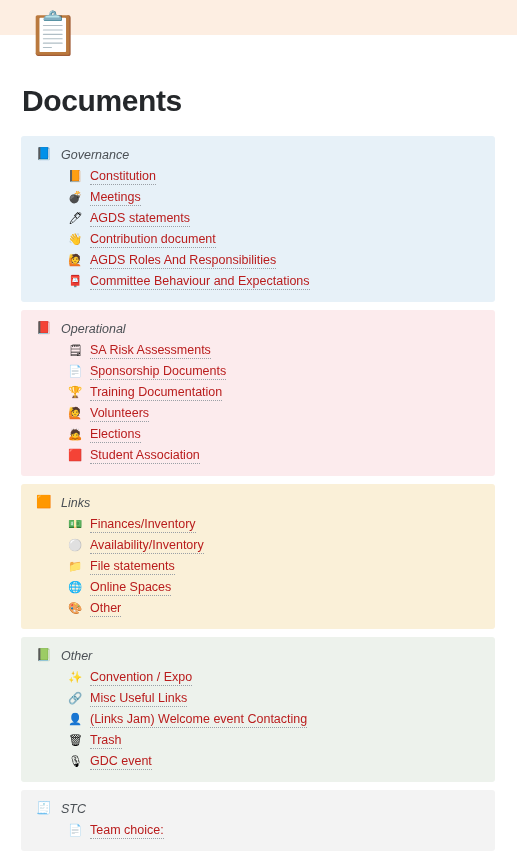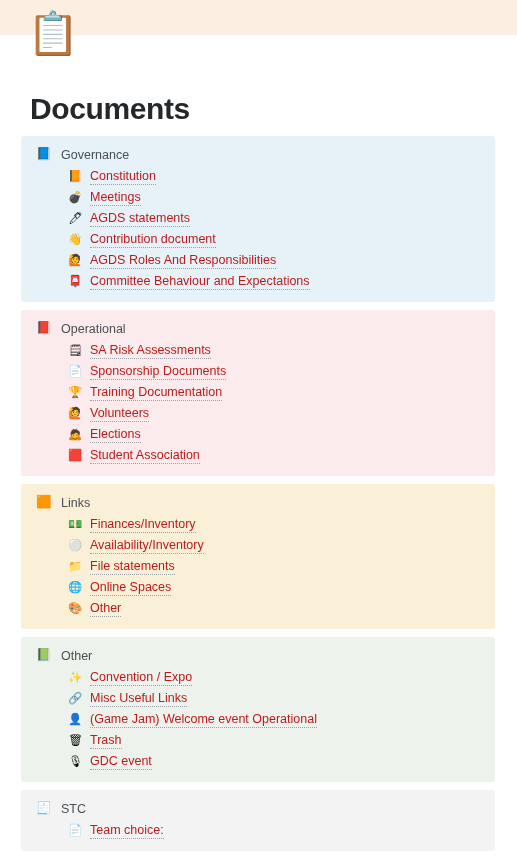--- a/index.html
+++ b/index.html
@@ -34,21 +34,21 @@
     text-align: center;
     z-index: 5;
     user-select: none;
   }
 
   
   .page-title {
     position: absolute;
     top: 84px;
     left: 22px;
-    margin: 8px;
+    margin: 0;
     font-size: 30px;
     font-weight: bold;
     letter-spacing: -0.4px;
     color: #25282b;
     font-family: "Liberation Sans", sans-serif;
   }
 
   
   .sections {
     position: absolute;
@@ -84,20 +84,21 @@
     align-items: center;
     justify-content: center;
     font-size: 12.5px;
     line-height: 1;
   }
   .section-head .lbl {
     font-size: 12.5px;
     color: #4a4f54;
     white-space: nowrap;
     font-family: "Liberation Sans", sans-serif;
+    font-style: italic;
   }
 
   .doc-row {
     display: flex;
     align-items: center;
     height: 21px;
     padding-left: 47px;
   }
   .doc-row .ic {
     width: 15px;
@@ -224,21 +225,21 @@
       <div class="doc-row">
         <span class="ic">✨</span>
         <span class="lbl">Convention / Expo</span>
       </div>
       <div class="doc-row">
         <span class="ic">🔗</span>
         <span class="lbl">Misc Useful Links</span>
       </div>
       <div class="doc-row">
         <span class="ic">👤</span>
-        <span class="lbl">(Game Jam) Welcome event Operational</span>
+        <span class="lbl">(Links Jam) Welcome event Contacting</span>
       </div>
       <div class="doc-row">
         <span class="ic">🗑</span>
         <span class="lbl">Trash</span>
       </div>
       <div class="doc-row">
         <span class="ic">🎙</span>
         <span class="lbl">GDC event</span>
       </div>
     </div>

